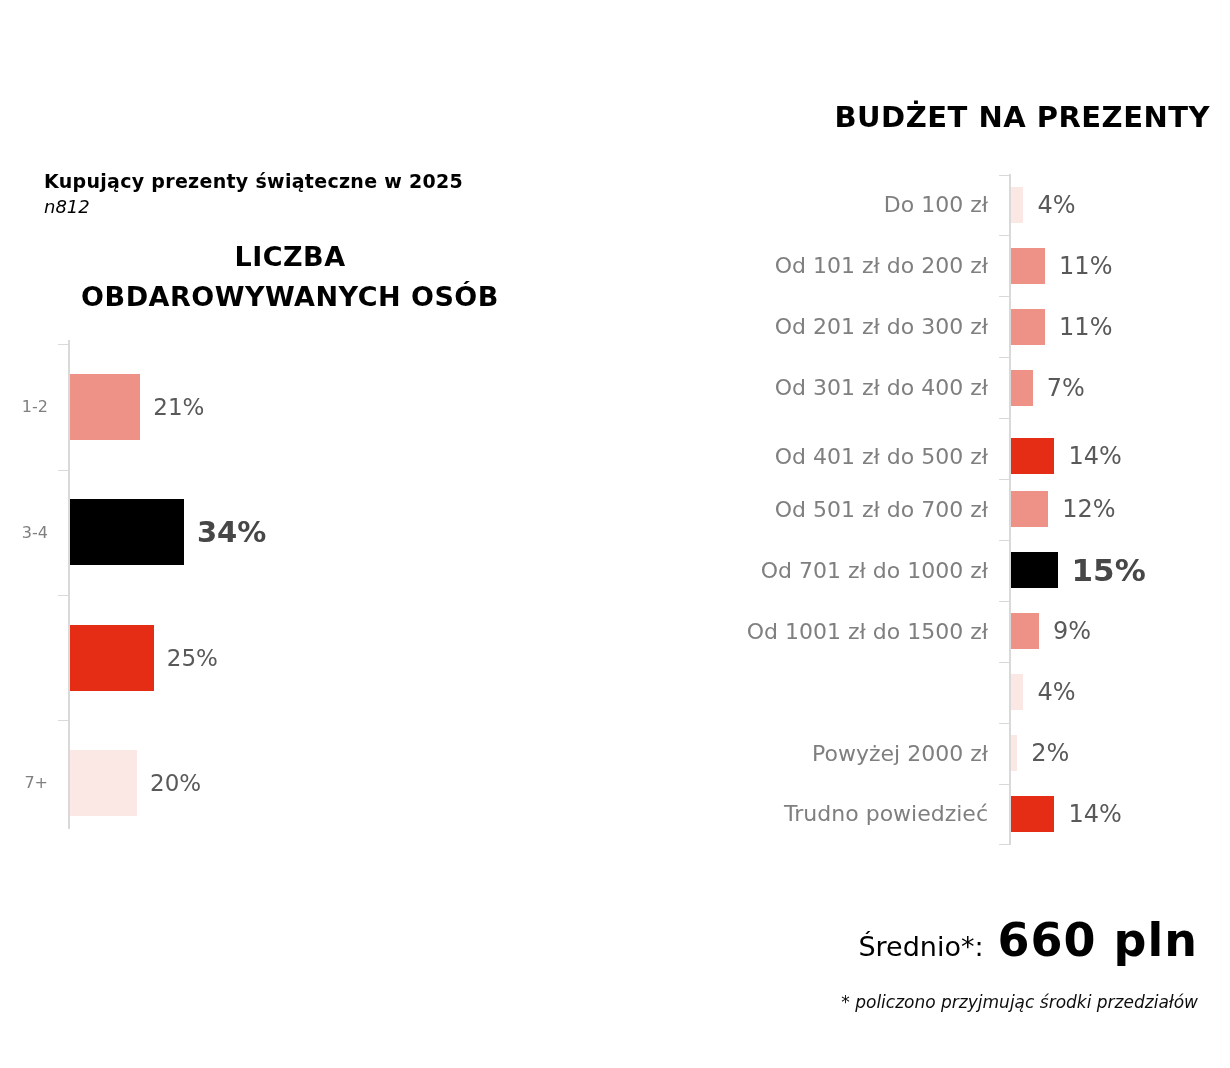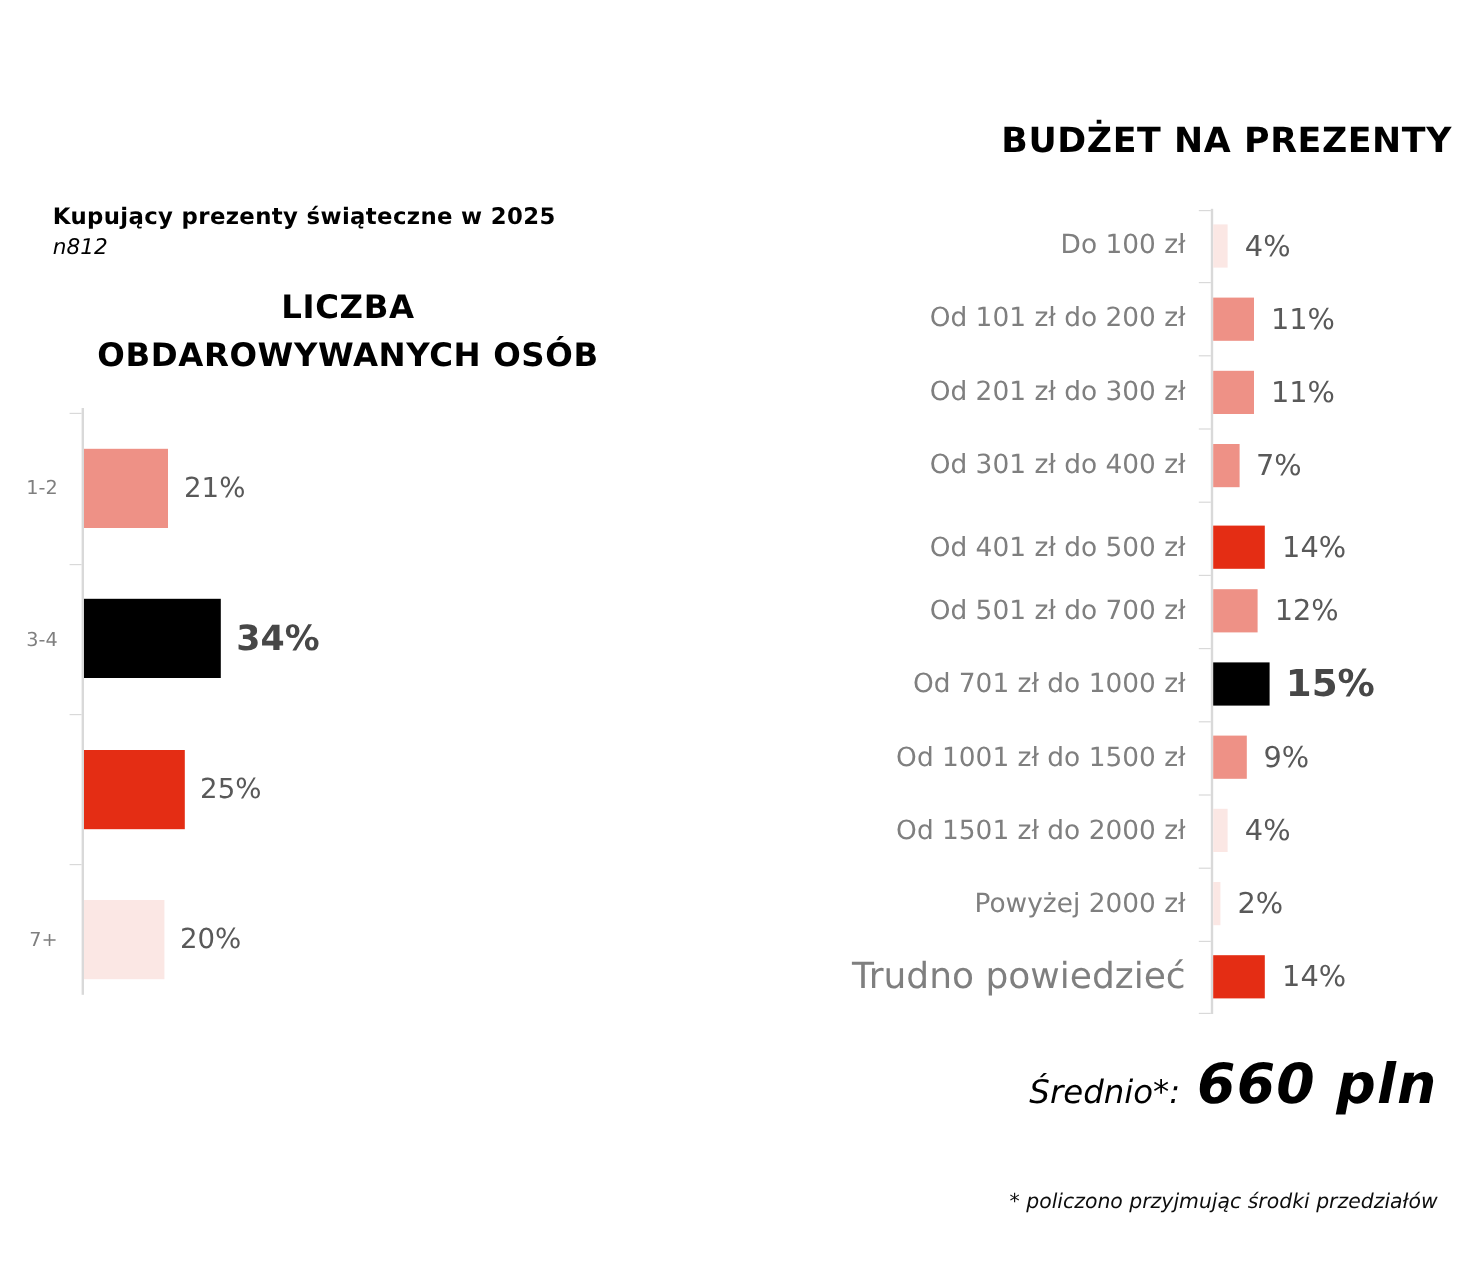--- a/index.html
+++ b/index.html
@@ -50,23 +50,23 @@
     color: #7f7f7f; white-space: nowrap;
   }
   .bar { position: absolute; }
   .value-label {
     position: absolute; top: 0; height: 100%;
     display: flex; align-items: center;
     color: #595959; white-space: nowrap;
   }
   .value-label.em { color: #474747; font-weight: bold; }
   .average {
-    position: absolute; right: 32px; top: 876px;
+    position: absolute; right: 32px; top: 913px;
     display: flex; align-items: baseline; gap: 14px;
-    color: #000000; white-space: nowrap; font-style: italic;
+    color: #000000; white-space: nowrap;
   }
   .average .avg-label { font-size: 27px; }
   .average .avg-value { font-size: 46px; font-weight: bold; letter-spacing: 1px; }
   .footnote {
     position: absolute; right: 32px; top: 992px;
     font-size: 17px; font-style: italic; color: #0d0d0d;
     white-space: nowrap;
   }
 </style>
 </head>
@@ -160,31 +160,30 @@
         <div class="cat-label" style="width: 288px; font-size: 22px;">Od 701 zł do 1000 zł</div>
         <div class="bar" style="left: 311px; top: 12.45px; width: 46.5px; height: 36px; background: rgb(0, 0, 0);"></div>
         <div class="value-label em" style="left: 371.5px; font-size: 31px;">15%</div>
       </div>
       <div class="bar-row" style="top: 426.85px; height: 60.9px;">
         <div class="cat-label" style="width: 288px; font-size: 22px;">Od 1001 zł do 1500 zł</div>
         <div class="bar" style="left: 311px; top: 12.45px; width: 27.9px; height: 36px; background: rgb(238, 145, 134);"></div>
         <div class="value-label" style="left: 352.9px; font-size: 24px;">9%</div>
       </div>
       <div class="bar-row" style="top: 487.75px; height: 60.9px;">
-        <div class="cat-label" style="width: 288px; font-size: 22px;">Od 1501 zł do 2000 zł</div>
         <div class="bar" style="left: 311px; top: 12.45px; width: 12.4px; height: 36px; background: rgb(251, 231, 228);"></div>
         <div class="value-label" style="left: 337.4px; font-size: 24px;">4%</div>
       </div>
       <div class="bar-row" style="top: 548.65px; height: 60.9px;">
         <div class="cat-label" style="width: 288px; font-size: 22px;">Powyżej 2000 zł</div>
         <div class="bar" style="left: 311px; top: 12.45px; width: 6.2px; height: 36px; background: rgb(251, 231, 228);"></div>
         <div class="value-label" style="left: 331.2px; font-size: 24px;">2%</div>
       </div>
       <div class="bar-row" style="top: 609.55px; height: 60.9px;">
-        <div class="cat-label" style="width: 288px; font-size: 30px;">Trudno powiedzieć</div>
+        <div class="cat-label" style="width: 288px; font-size: 22px;">Trudno powiedzieć</div>
         <div class="bar" style="left: 311px; top: 12.45px; width: 43.4px; height: 36px; background: rgb(228, 45, 20);"></div>
         <div class="value-label" style="left: 368.4px; font-size: 24px;">14%</div>
       </div>
     </div>
 
   <div class="average">
     <span class="avg-label">Średnio*:</span>
     <span class="avg-value">660 pln</span>
   </div>
 

